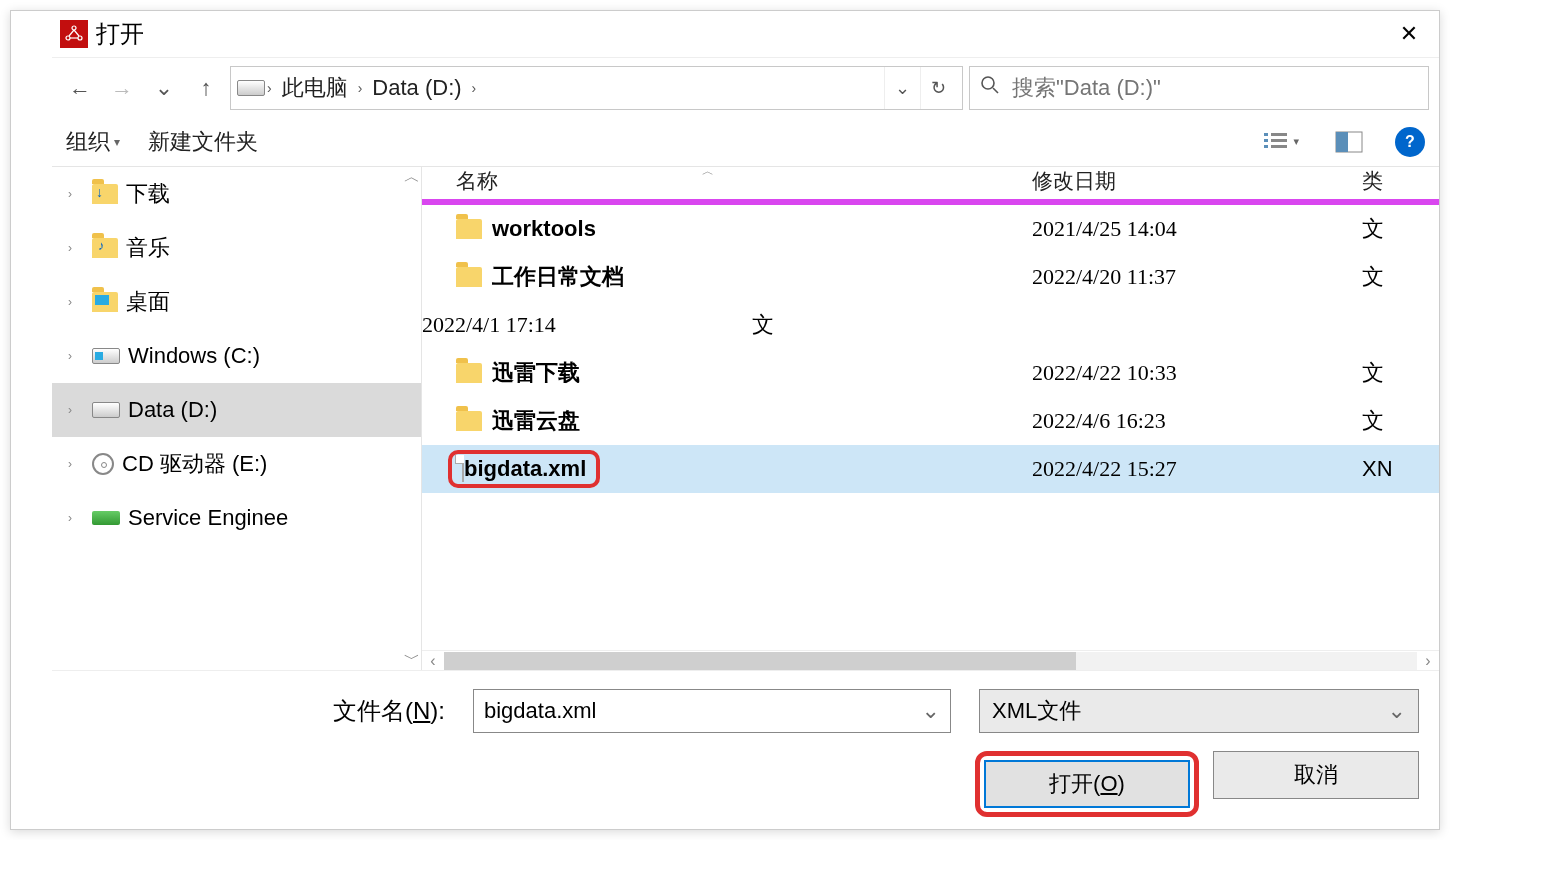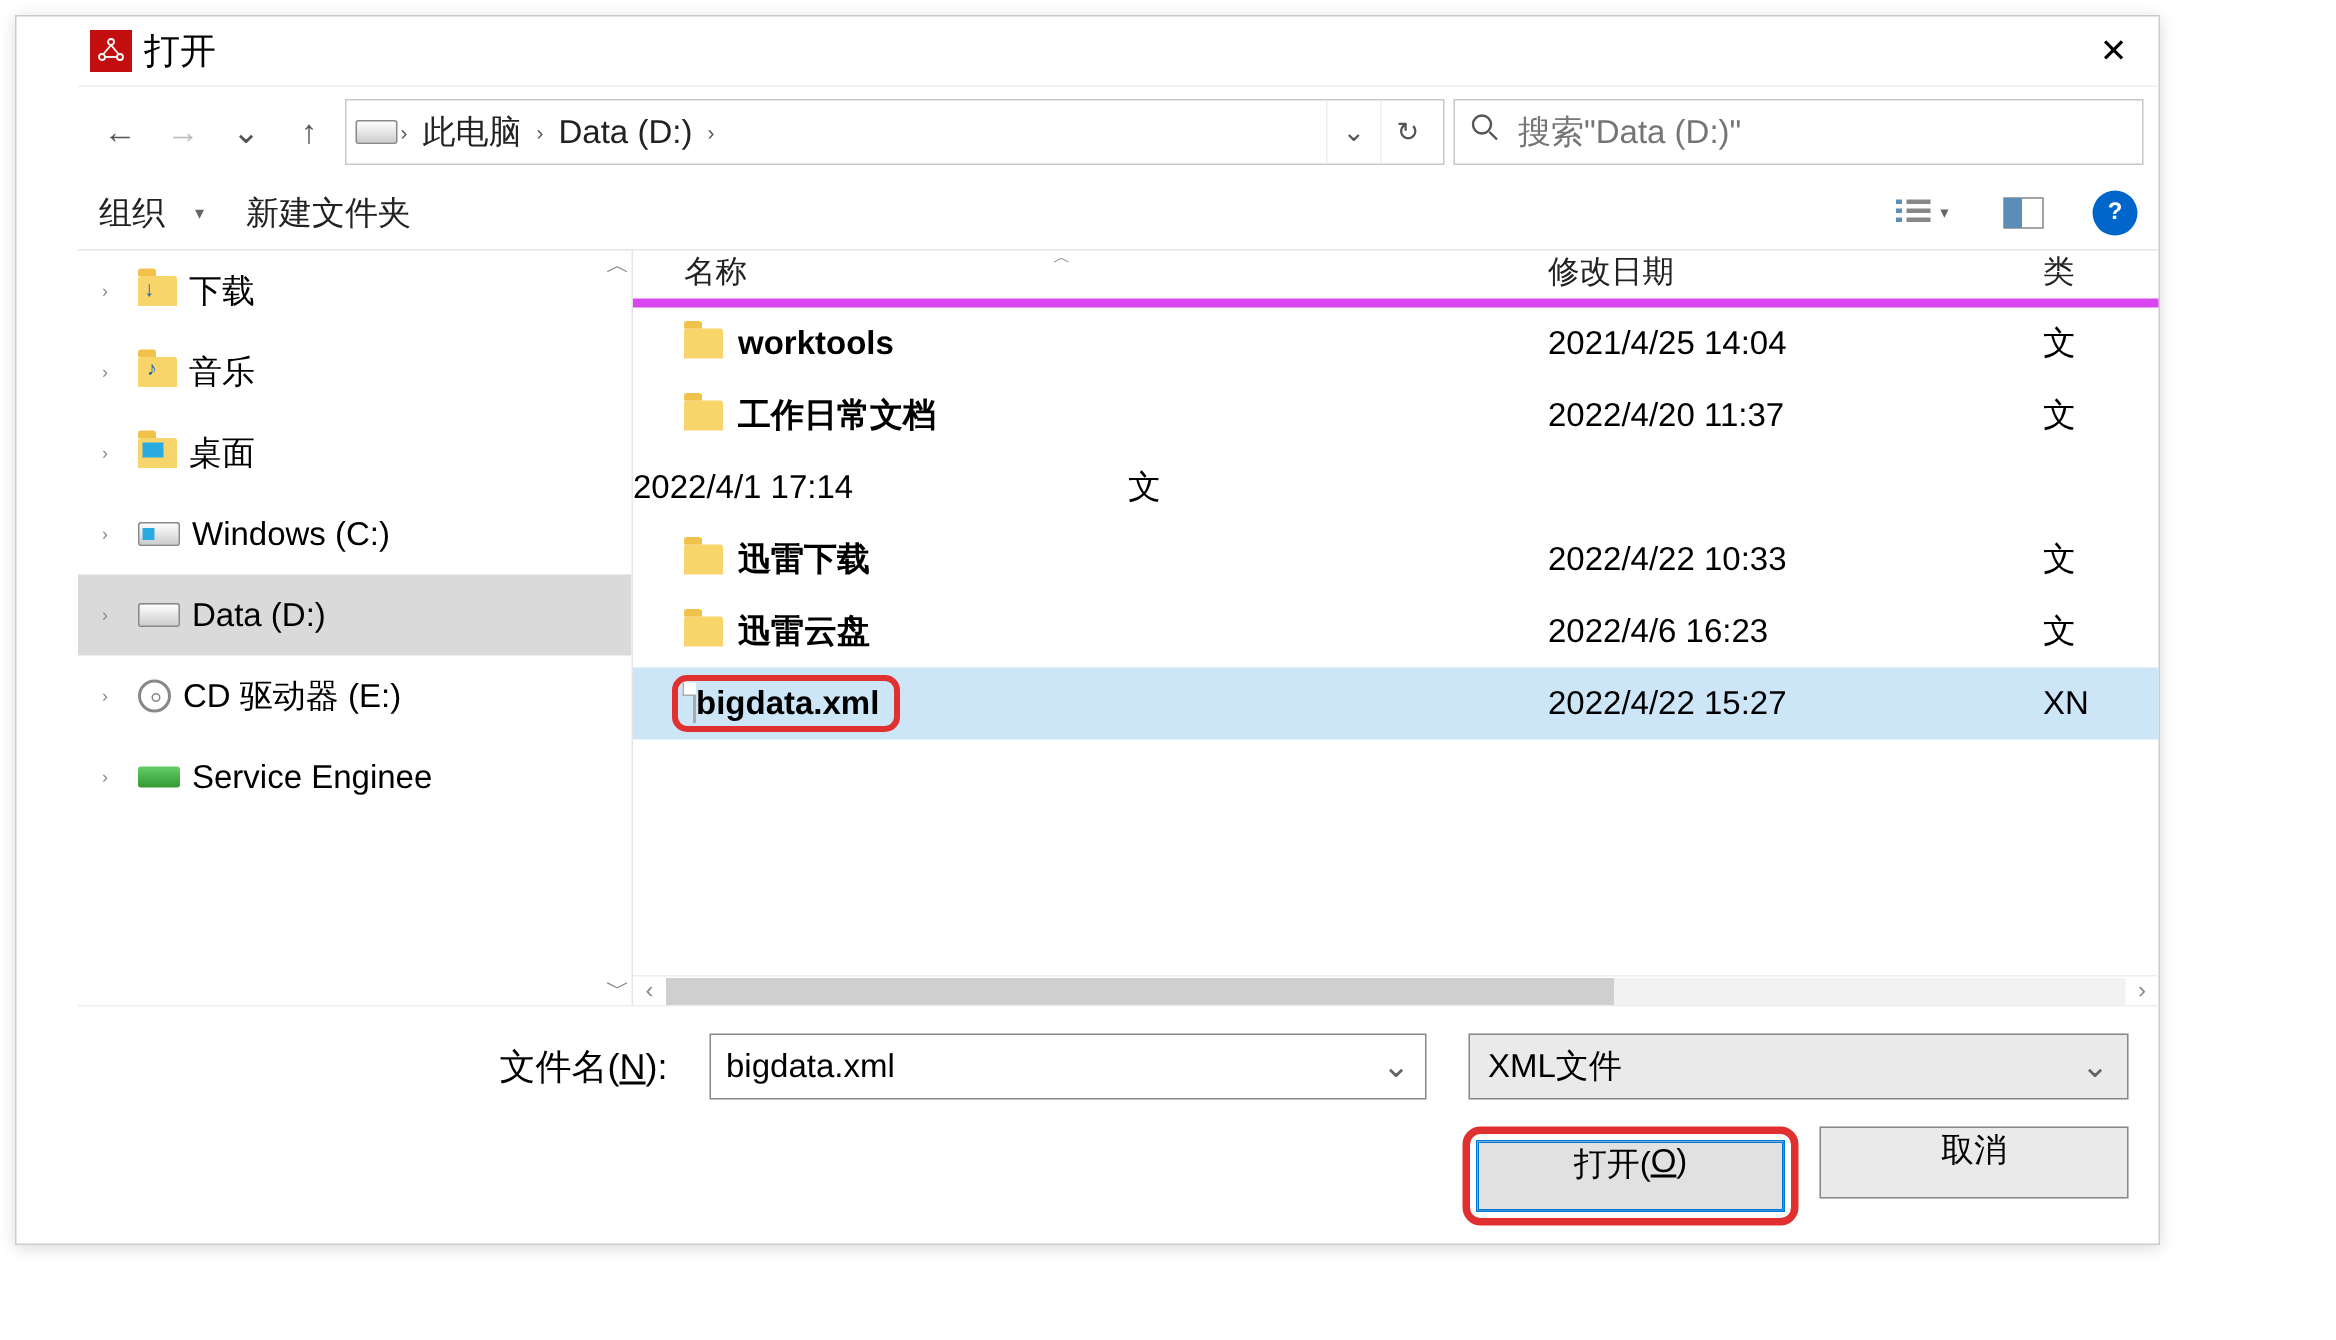--- a/index.html
+++ b/index.html
@@ -20,58 +20,58 @@
   .addr { flex:1; display:flex; align-items:center; border:1px solid #c8c8c8; height:44px; padding:0 6px; }
   .addr .crumb { padding:0 8px; font-size:22px; color:#222; cursor:pointer; }
   .addr .sep { color:#555; font-size:14px; padding:0 2px; }
   .addr .spacer{ flex:1; }
   .addr .drop, .addr .refresh { width:36px; height:100%; display:flex; align-items:center; justify-content:center; color:#555; font-size:18px; cursor:pointer; border-left:1px solid #eee; }
   .search { width:460px; height:44px; border:1px solid #c8c8c8; display:flex; align-items:center; padding:0 10px; gap:10px; }
   .search input { border:none; outline:none; flex:1; font-size:22px; color:#999; background:transparent; }
   .search .s-icon { color:#555; font-size:18px; }
 
   .toolbar { display:flex; align-items:center; height:50px; padding:0 14px; border-bottom:1px solid #e5e5e5; gap:28px; }
-  .toolbar .tbtn { font-size:22px; color:#222; cursor:pointer; display:flex; align-items:center; gap:20px; }
+  .toolbar .tbtn { font-size:22px; color:#222; cursor:pointer; display:flex; align-items:center; gap:4px; }
   .toolbar .spacer { flex:1; }
   .view-btn { display:flex; align-items:center; gap:4px; cursor:pointer; padding:4px; }
   .help-btn { width:30px; height:30px; border-radius:50%; background:#0066cc; color:#fff; display:flex; align-items:center; justify-content:center; font-weight:bold; cursor:pointer; }
 
   .body { flex:1; display:flex; min-height:0; }
   .tree { width:370px; border-right:1px solid #e5e5e5; overflow-y:auto; position:relative; }
   .tree-item { display:flex; align-items:center; height:54px; padding-left:40px; font-size:22px; cursor:pointer; gap:8px; }
   .tree-item.selected { background:#dadada; }
   .tree-item .chev { position:absolute; left:16px; color:#888; font-size:12px; }
   .tree .scroll-ind { position:absolute; right:0; width:18px; display:flex; flex-direction:column; justify-content:space-between; height:100%; color:#888; font-size:16px; align-items:center; }
 
   .filepane { flex:1; display:flex; flex-direction:column; }
   .cols { display:flex; height:38px; border-bottom:6px solid #d946ef; font-size:21px; color:#222; }
   .col-name { width:610px; padding-left:34px; position:relative; }
   .col-name .sort { position:absolute; left:280px; top:-4px; font-size:12px; color:#888; }
-  .col-date { width:330px; }
+  .col-date { width:330px;font-family:Liberation Serif, serif; }
   .col-type { flex:1; }
   .row { display:flex; height:48px; align-items:center; font-size:22px; cursor:pointer; }
   .row.selected { background:#cde6f7; }
   .row .col-name { display:flex; align-items:center; gap:10px;font-weight:bold; }
   .folder-icon { width:26px; height:20px; background:#f8d56b; border-radius:2px 2px 0 0; position:relative; }
   .folder-icon::before { content:""; position:absolute; top:-5px; left:0; width:12px; height:5px; background:#f0c14b; border-radius:2px 2px 0 0; }
   .file-icon { width:22px; height:28px; background:#fff; border:1px solid #aaa; position:relative; }
   .file-icon::before { content:""; position:absolute; right:-1px; top:-1px; width:8px; height:8px; background:#fff; border-left:1px solid #aaa; border-bottom:1px solid #aaa; }
   .highlight-box { border:4px solid #e03030; border-radius:10px; padding:2px 10px; margin-left:-8px; }
   .hscroll { height:20px; display:flex; align-items:center; border-top:1px solid #eee; color:#888; }
   .hscroll .track { flex:1; height:18px; background:#f2f2f2; position:relative; }
   .hscroll .thumb { position:absolute; left:0; top:0; height:100%; width:65%; background:#cfcfcf; }
   .hscroll .arrow { width:22px; text-align:center; cursor:pointer; }
 
   .footer { padding:18px 20px 12px; border-top:1px solid #eee; }
   .fn-row { display:flex; align-items:center; gap:28px; margin-bottom:18px; justify-content:flex-end; }
   .fn-label { font-size:24px; }
   .fn-combo { width:478px; height:44px; border:1px solid #888; display:flex; align-items:center; padding:0 10px; font-size:22px; justify-content:space-between; }
   .ft-combo { width:440px; height:44px; border:1px solid #888; background:#eaeaea; display:flex; align-items:center; padding:0 12px; font-size:22px; justify-content:space-between; }
   .btn-row { display:flex; justify-content:flex-end; gap:14px; }
-  .btn { width:206px; height:48px; border:1px solid #888; background:#eaeaea; font-size:22px; display:flex; align-items:flex-start; justify-content:center; cursor:pointer; }
+  .btn { width:206px; height:48px; border:1px solid #888; background:#eaeaea; font-size:22px; display:flex; align-items:center; justify-content:center; cursor:pointer; }
   .btn.primary { background:#e1e1e1; border:1px solid #0078d7; box-shadow:inset 0 0 0 1px #0078d7; }
   .btn-highlight { border:5px solid #e03030; border-radius:12px; padding:4px; }
 
   
   .drive { width:28px; height:16px; border:1px solid #888; border-radius:2px; background:linear-gradient(#fff,#ccc); display:inline-block; }
   .drive.win::after { content:""; display:block; width:8px; height:8px; background:#29abe2; margin:3px 0 0 2px; }
   .cd { width:22px; height:22px; border:2px solid #888; border-radius:50%; position:relative; }
   .cd::after { content:""; position:absolute; left:7px; top:7px; width:4px; height:4px; border:1px solid #888; border-radius:50%; }
   .svc { width:28px; height:14px; background:linear-gradient(#6c6,#393); border-radius:2px; }
   .dl-folder { position:relative; }

